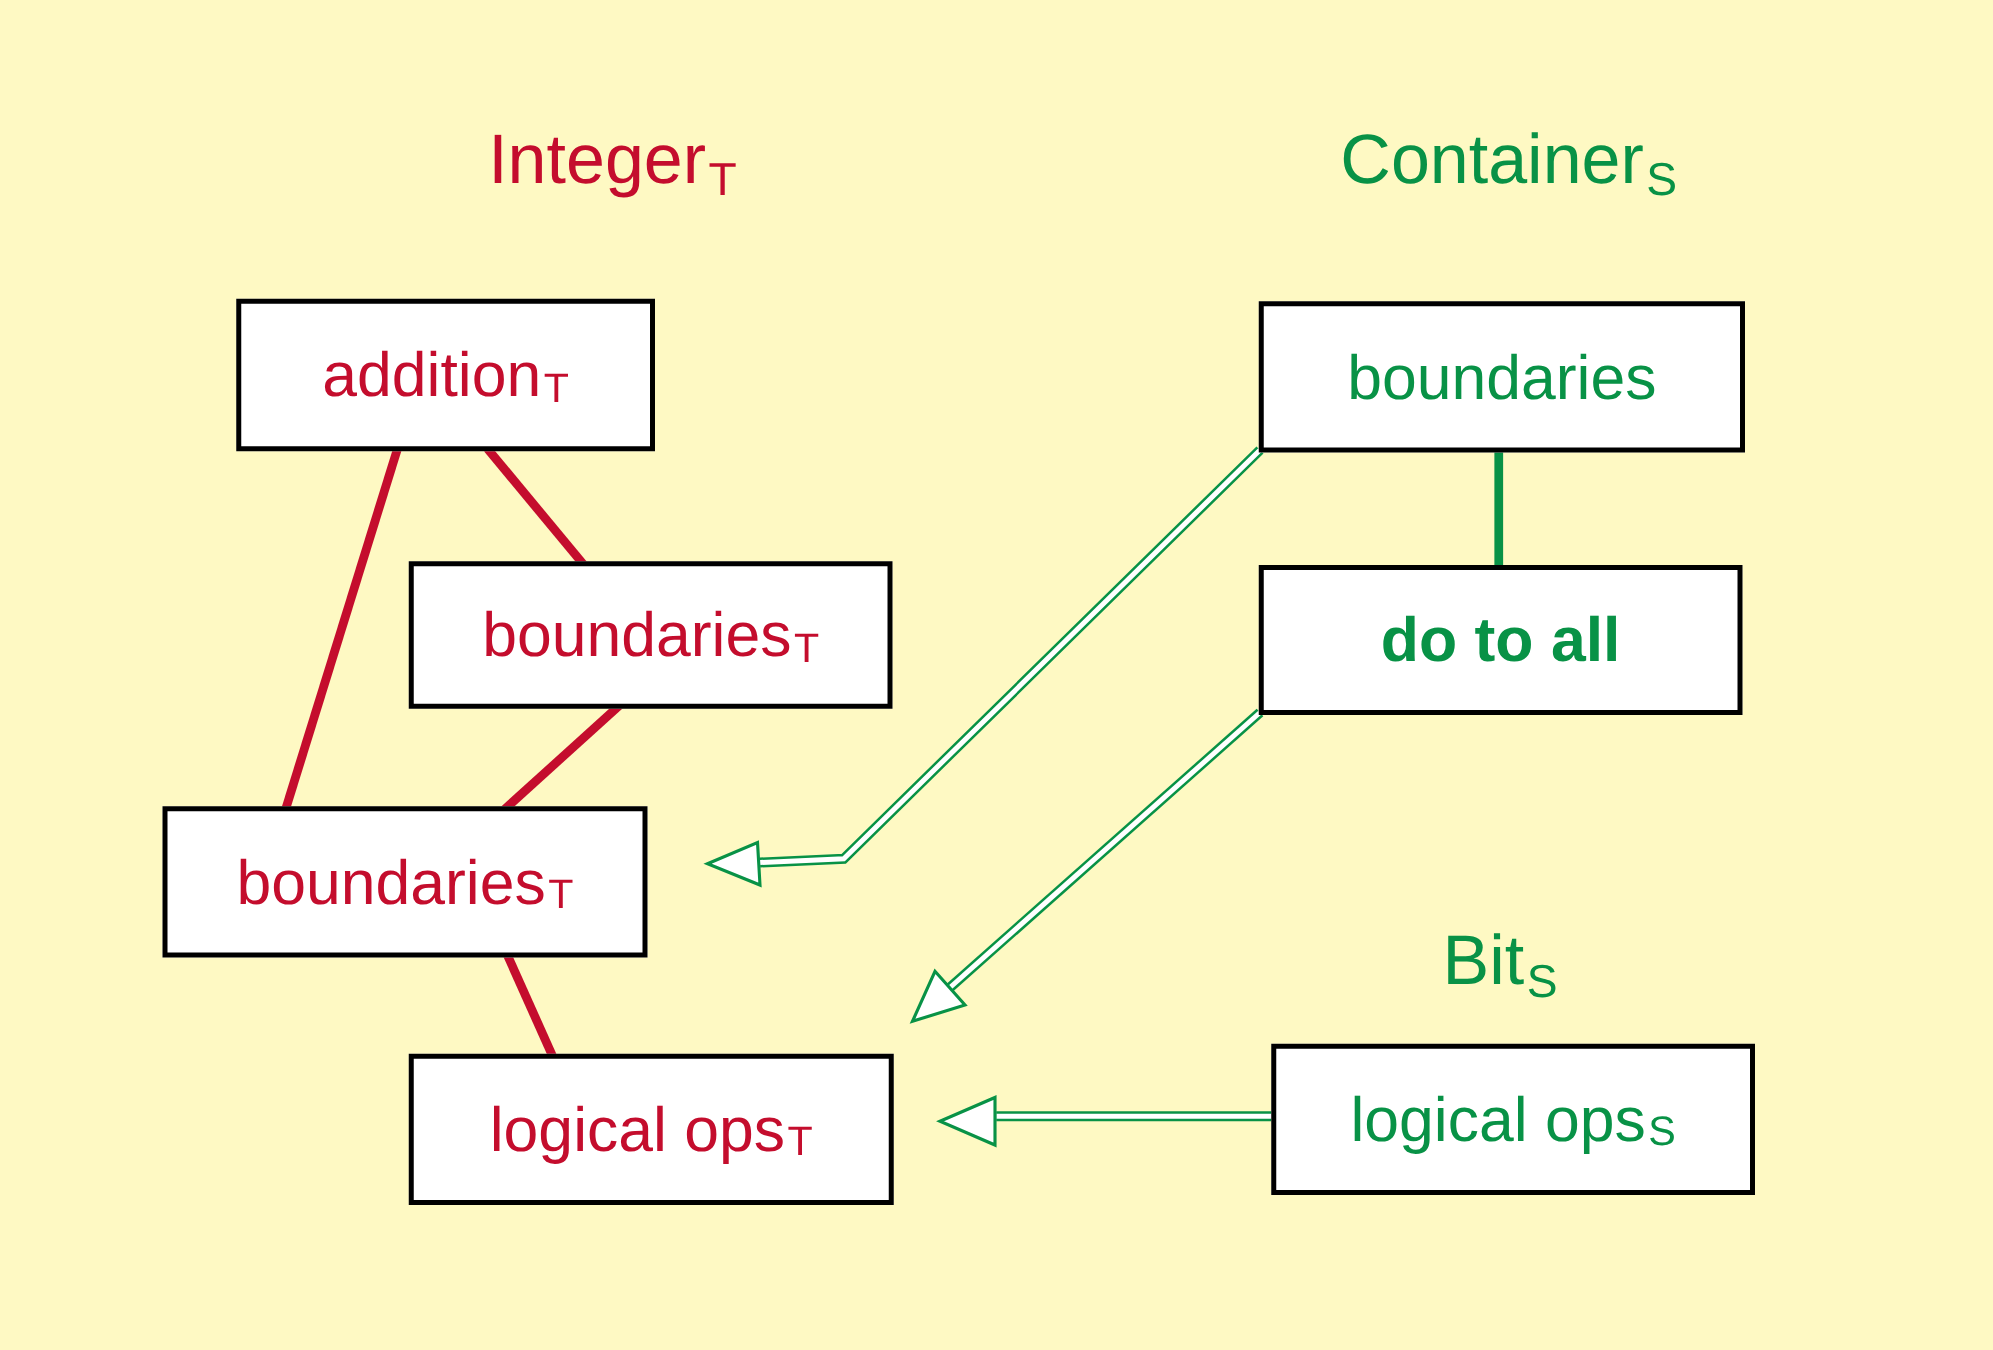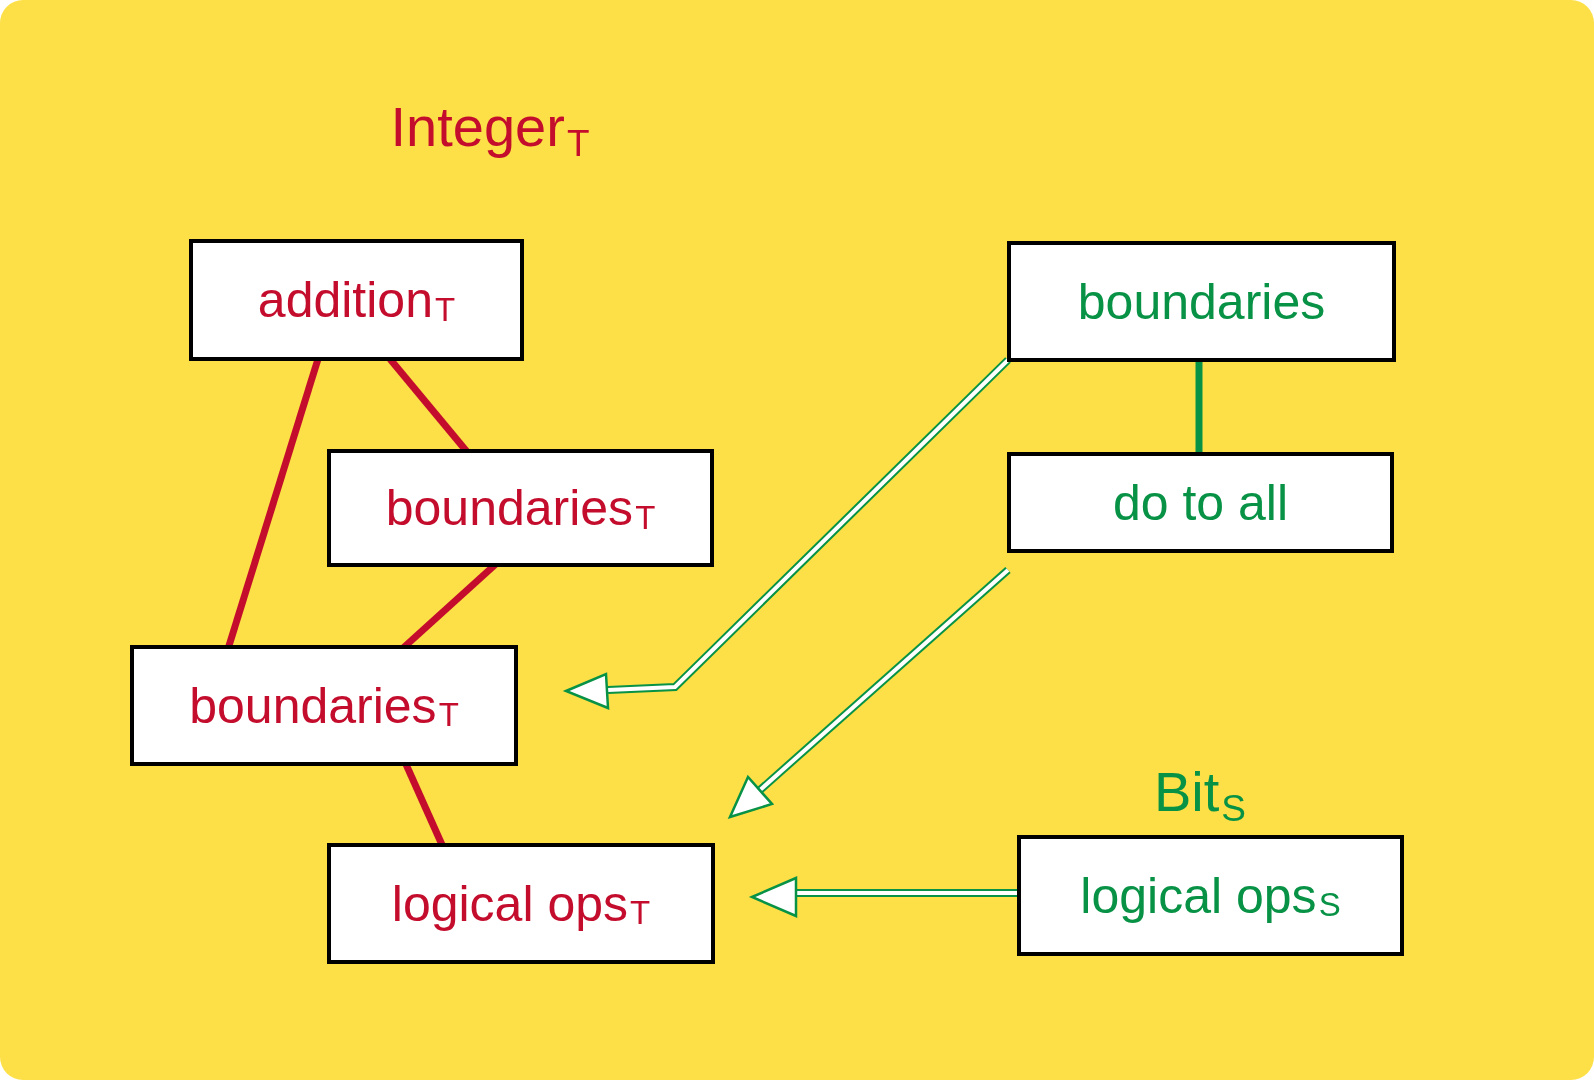--- a/index.html
+++ b/index.html
@@ -1,22 +1,21 @@
 <!DOCTYPE html>
 <html><head>
 <meta charset="utf-8">
 <style>
   html,body{margin:0;padding:0;background:#ffffff;}
   #canvas{
     position:relative;
     width:1594px;height:1080px;
-    background:#fde047;
+    background:#fef9c3;
     font-family:"Liberation Sans", sans-serif;
     overflow:hidden;
-    border-radius:23px;
   }
   #edge-layer{position:absolute;left:0;top:0;width:1594px;height:1080px;}
 
   .node{
     position:absolute;
     box-sizing:border-box;
     border:4px solid #000000;
     background:#ffffff;
     display:flex;align-items:center;justify-content:center;
     font-size:50px;
@@ -39,26 +38,26 @@
     transform:translate(-50%,-50%);
     line-height:1;
   }
 
   
   .node-addition     {left:189px;  top:239px; width:335px; height:122px;}
   .node-subtraction  {left:327px;  top:449px; width:387px; height:118px;}
   .node-boundaries-t {left:130px;  top:645px; width:388px; height:121px;}
   .node-logical-ops-t{left:327px;  top:843px; width:388px; height:121px;}
   .node-boundaries-s {left:1007px; top:241px; width:389px; height:121px;}
-  .node-do-to-all    {left:1007px; top:452px; width:387px; height:101px;}
+  .node-do-to-all    {left:1007px; top:452px; width:387px; height:120px;font-weight:bold;}
   .node-logical-ops-s{left:1017px; top:835px; width:387px; height:121px;}
 
   .title-integer  {left:490px;  top:127px;}
   .title-container{left:1207px; top:127px;}
-  .title-bit      {left:1200px; top:792px;}
+  .title-bit      {left:1200px; top:768px;}
 </style>
 </head>
 <body>
 
 <div id="canvas">
 
   <svg id="edge-layer" viewBox="0 0 1594 1080" xmlns="http://www.w3.org/2000/svg">
 
     <line x1="318" y1="359" x2="228" y2="649" stroke="#C40D2D" stroke-width="7"></line>
     <line x1="390" y1="359" x2="468" y2="453" stroke="#C40D2D" stroke-width="7"></line>
@@ -81,20 +80,21 @@
 
     <g>
       <path d="M1019,893 L797,893" fill="none" stroke="#089246" stroke-width="8"></path>
       <path d="M1019,893 L797,893" fill="none" stroke="#ffffff" stroke-width="4"></path>
       <polygon points="752,897 796,878 796,916" fill="#ffffff" stroke="#089246" stroke-width="2.5"></polygon>
     </g>
   </svg>
 
   <div class="title red title-integer"><span>Integer</span><span class="sub">T</span></div>
 
+  <div class="title green title-container"><span>Container</span><span class="sub">S</span></div>
 
   <div class="title green title-bit"><span>Bit</span><span class="sub">S</span></div>
 
   <div class="node red node-addition">
       <span>addition</span>
       <span class="sub">T</span>
     </div>
 
   <div class="node red node-subtraction">
       <span>boundaries</span>

